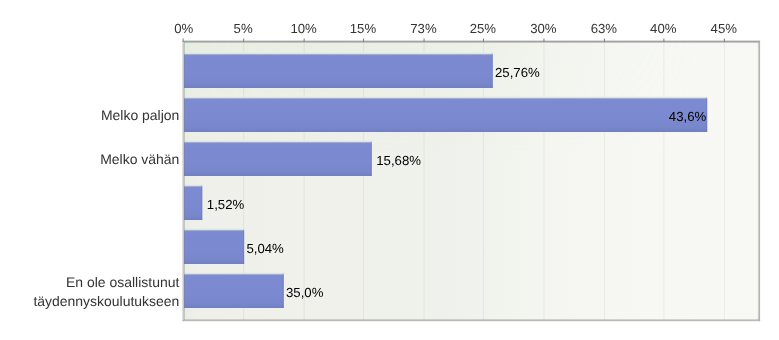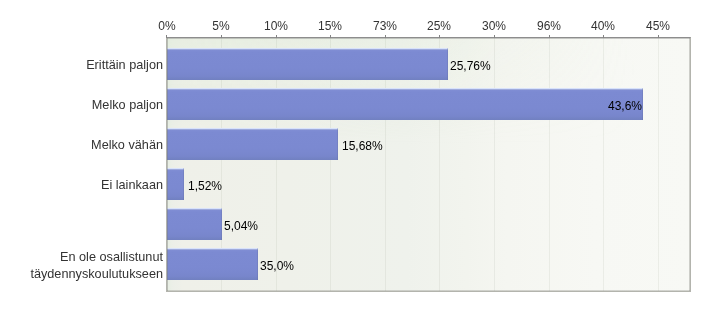--- a/index.html
+++ b/index.html
@@ -95,35 +95,29 @@
   <div class="tick" style="left:603px;top:35px"></div>
   <div class="tick" style="left:658px;top:35px"></div>
 
   <div class="xlab" style="left:137px">0%</div>
   <div class="xlab" style="left:191px">5%</div>
   <div class="xlab" style="left:246px">10%</div>
   <div class="xlab" style="left:300px">15%</div>
   <div class="xlab" style="left:355px">73%</div>
   <div class="xlab" style="left:409px">25%</div>
   <div class="xlab" style="left:464px">30%</div>
-  <div class="xlab" style="left:519px">96%</div>
+  <div class="xlab" style="left:519px">63%</div>
   <div class="xlab" style="left:573px">40%</div>
   <div class="xlab" style="left:628px">45%</div>
 
-  <div class="catlab" style="top:58px">
-    <span>Erittäin paljon</span>
-  </div>
   <div class="catlab" style="top:138px">
     <span>Melko vähän</span>
   </div>
   <div class="catlab" style="top:98px">
     <span>Melko paljon</span>
-  </div>
-  <div class="catlab" style="top:178px">
-    <span>Ei lainkaan</span>
   </div>
   <div class="catlab multi" style="top:249px">
     <span>En ole osallistunut</span>
     <span>täydennyskoulutukseen</span>
   </div>
 
   <div class="vlab" style="left:450px;top:59px">25,76%</div>
   <div class="vlab" style="left:608px;top:99px">43,6%</div>
   <div class="vlab" style="left:342px;top:139px">15,68%</div>
   <div class="vlab" style="left:188px;top:179px">1,52%</div>

